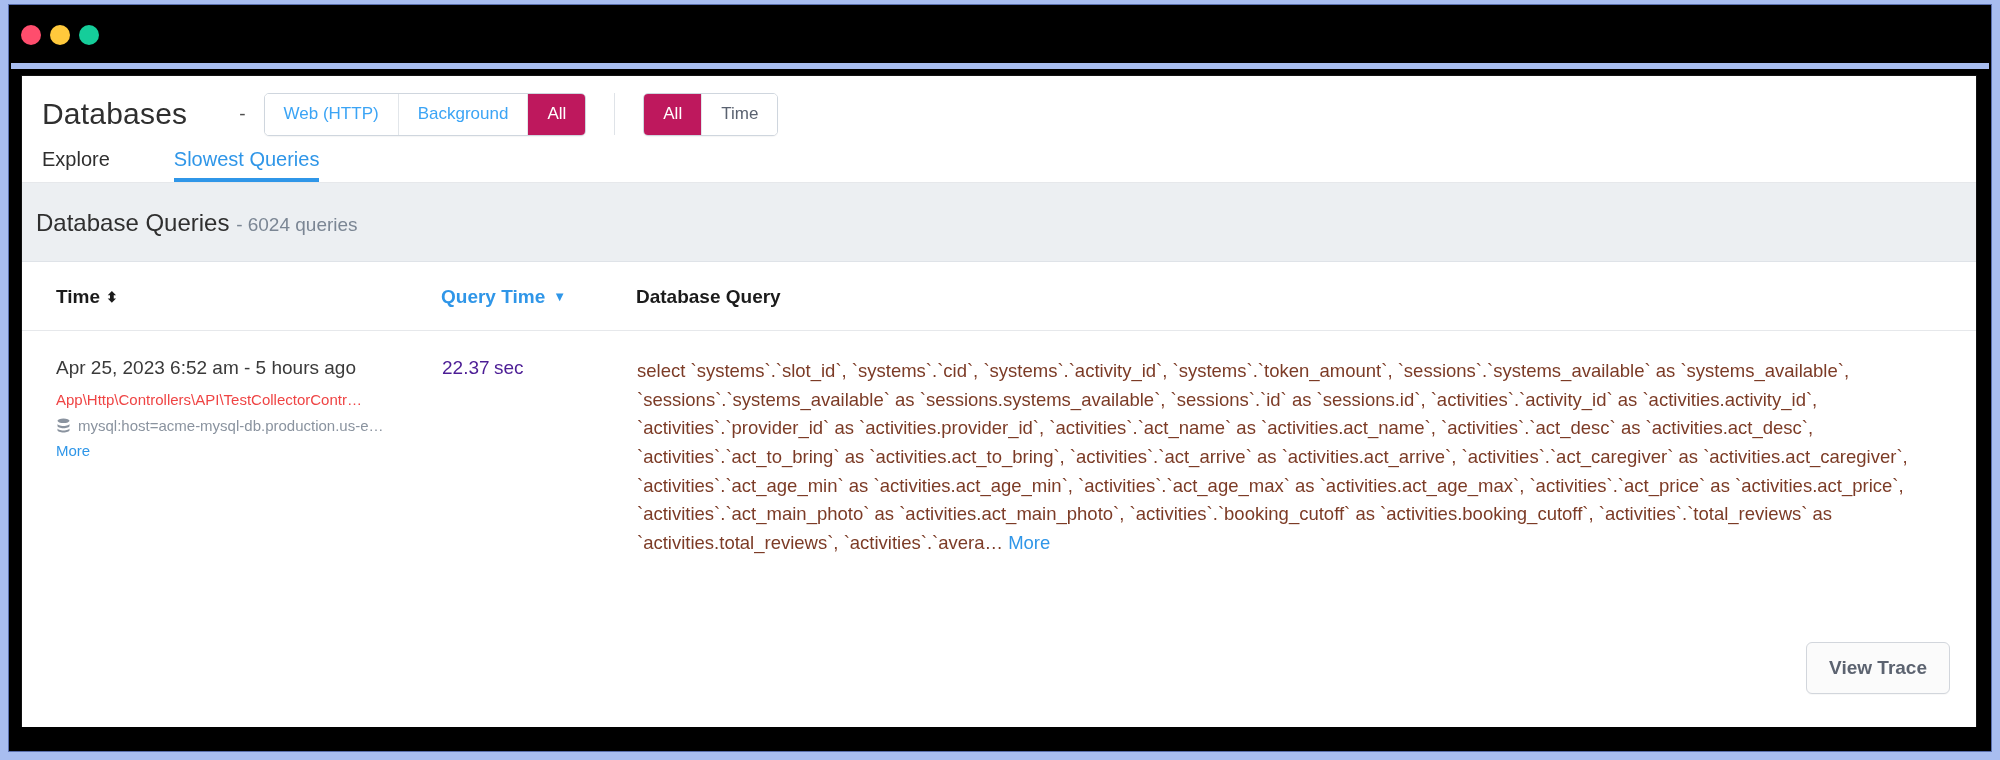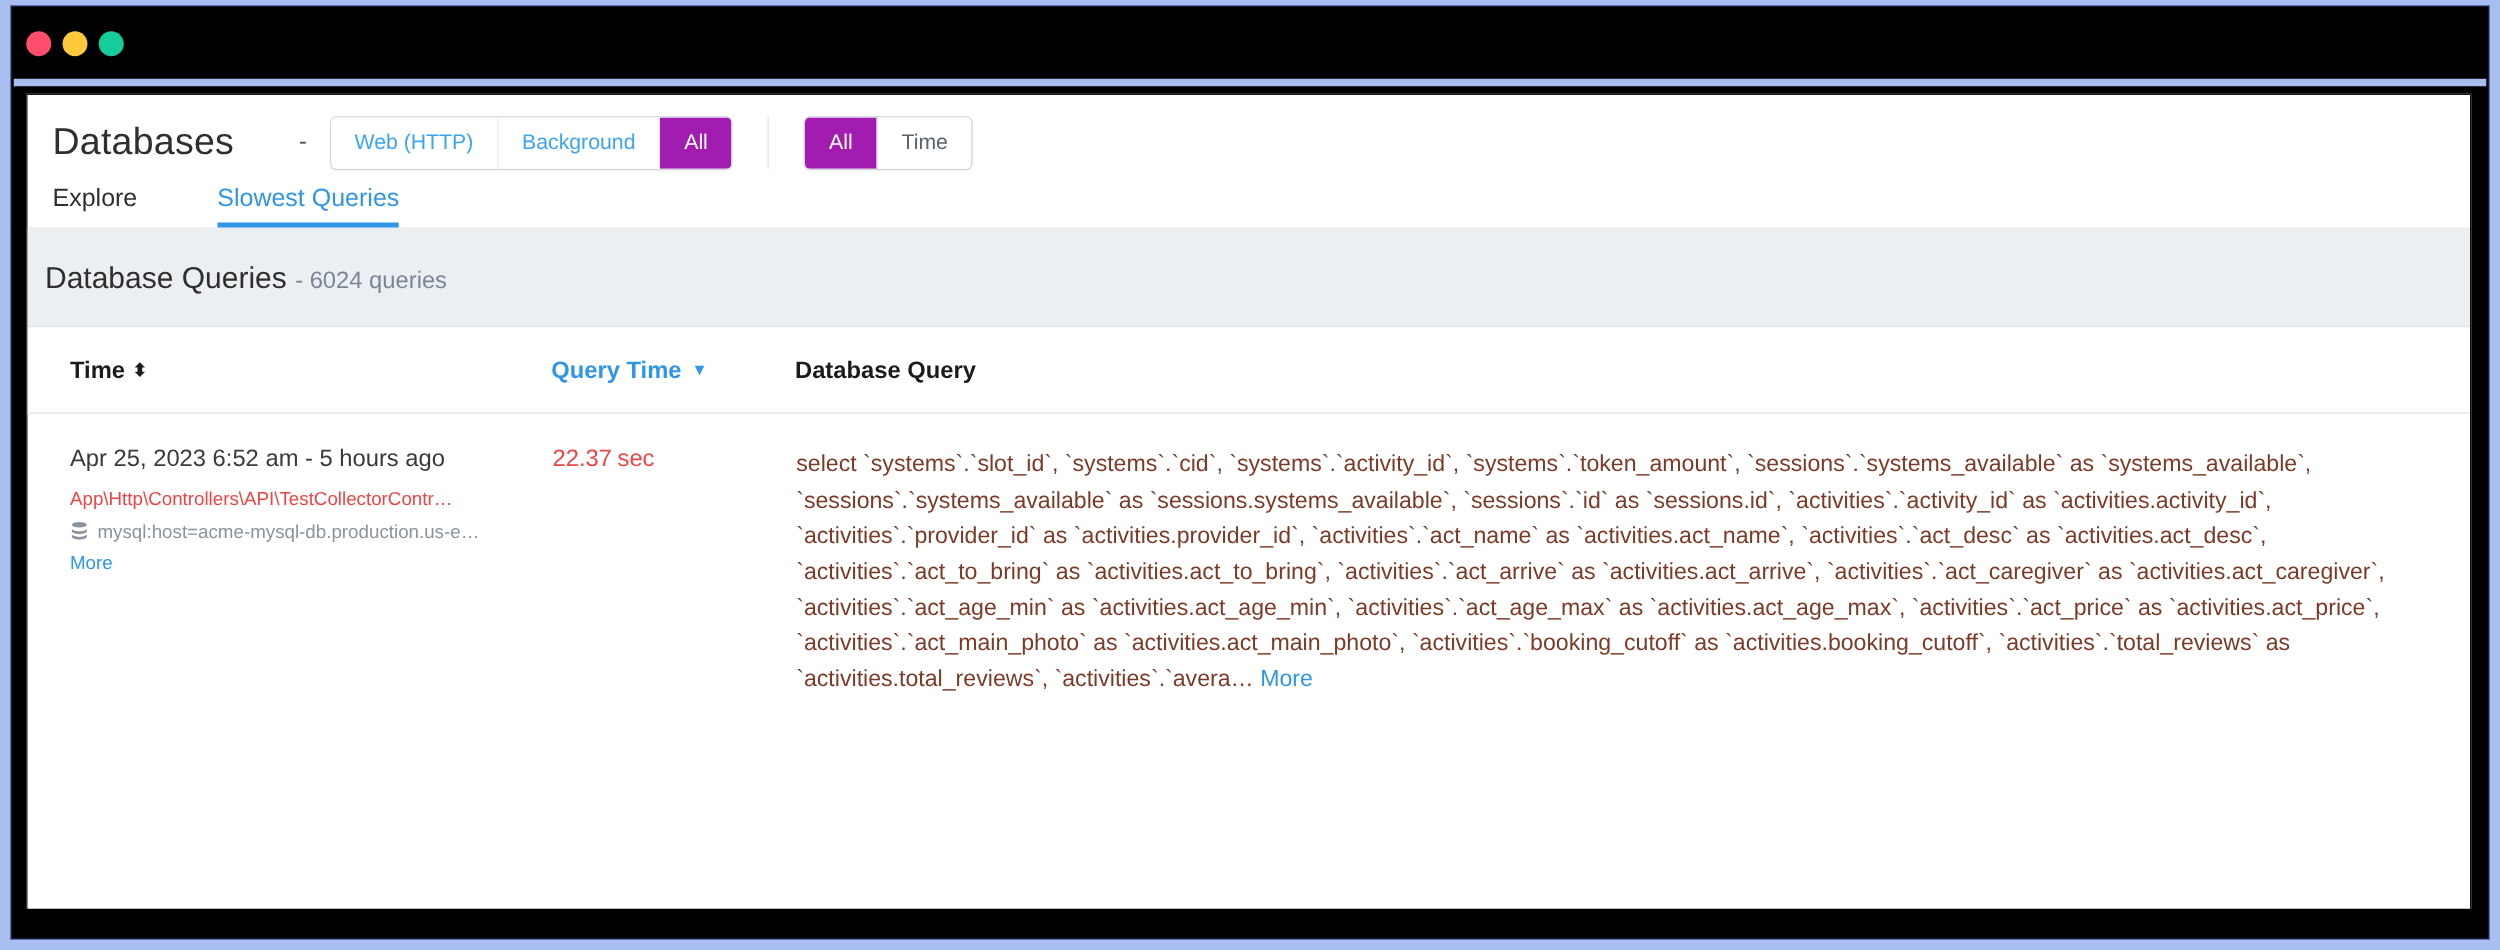--- a/index.html
+++ b/index.html
@@ -119,21 +119,21 @@
     padding: 0 19px;
     height: 100%;
     display: flex;
     align-items: center;
     cursor: pointer;
     font-family: "Liberation Sans", sans-serif;
     white-space: nowrap;
   }
   .btn-group .gbtn:last-child { border-right: none; }
   .btn-group .gbtn.active {
-    background: #a21caf;
+    background: #be185d;
     color: #ffffff;
   }
   .btn-group .gbtn.neutral { color: #5a6270; }
 
   .group-sep {
     display: inline-block;
     width: 1px;
     height: 42px;
     background: #dfe3e8;
     margin: 0 28px;
@@ -250,21 +250,21 @@
   }
   .db-icon {
     display: inline-block;
     vertical-align: -3px;
     margin-right: 7px;
   }
   .more-link { color: #2f96e8; cursor: pointer; }
 
   .qtime {
     font-size: 19px;
-    color: #ef4444;
+    color: #4c1d95;
   }
 
   .sql {
     font-size: 18.5px;
     color: #7c3b26;
     line-height: 1.55;
     padding-right: 24px;
     word-break: break-word;
   }
   .sql .more-link { color: #2f96e8; }
@@ -381,18 +381,21 @@
             </td>
             <td>
               <div class="sql">
                 <span>select `systems`.`slot_id`, `systems`.`cid`, `systems`.`activity_id`, `systems`.`token_amount`, `sessions`.`systems_available` as `systems_available`, `sessions`.`systems_available` as `sessions.systems_available`, `sessions`.`id` as `sessions.id`, `activities`.`activity_id` as `activities.activity_id`, `activities`.`provider_id` as `activities.provider_id`, `activities`.`act_name` as `activities.act_name`, `activities`.`act_desc` as `activities.act_desc`, `activities`.`act_to_bring` as `activities.act_to_bring`, `activities`.`act_arrive` as `activities.act_arrive`, `activities`.`act_caregiver` as `activities.act_caregiver`, `activities`.`act_age_min` as `activities.act_age_min`, `activities`.`act_age_max` as `activities.act_age_max`, `activities`.`act_price` as `activities.act_price`, `activities`.`act_main_photo` as `activities.act_main_photo`, `activities`.`booking_cutoff` as `activities.booking_cutoff`, `activities`.`total_reviews` as `activities.total_reviews`, `activities`.`avera…</span> <span class="more-link">More</span>
               </div>
             </td>
           </tr>
         </tbody>
       </table>
 
+      <div class="trace-wrap">
+        <button class="trace-btn">View Trace</button>
+      </div>
 
     </div>
 
     <div id="bottom-strip"></div>
   </div>
 </div>
 
 </body></html>

